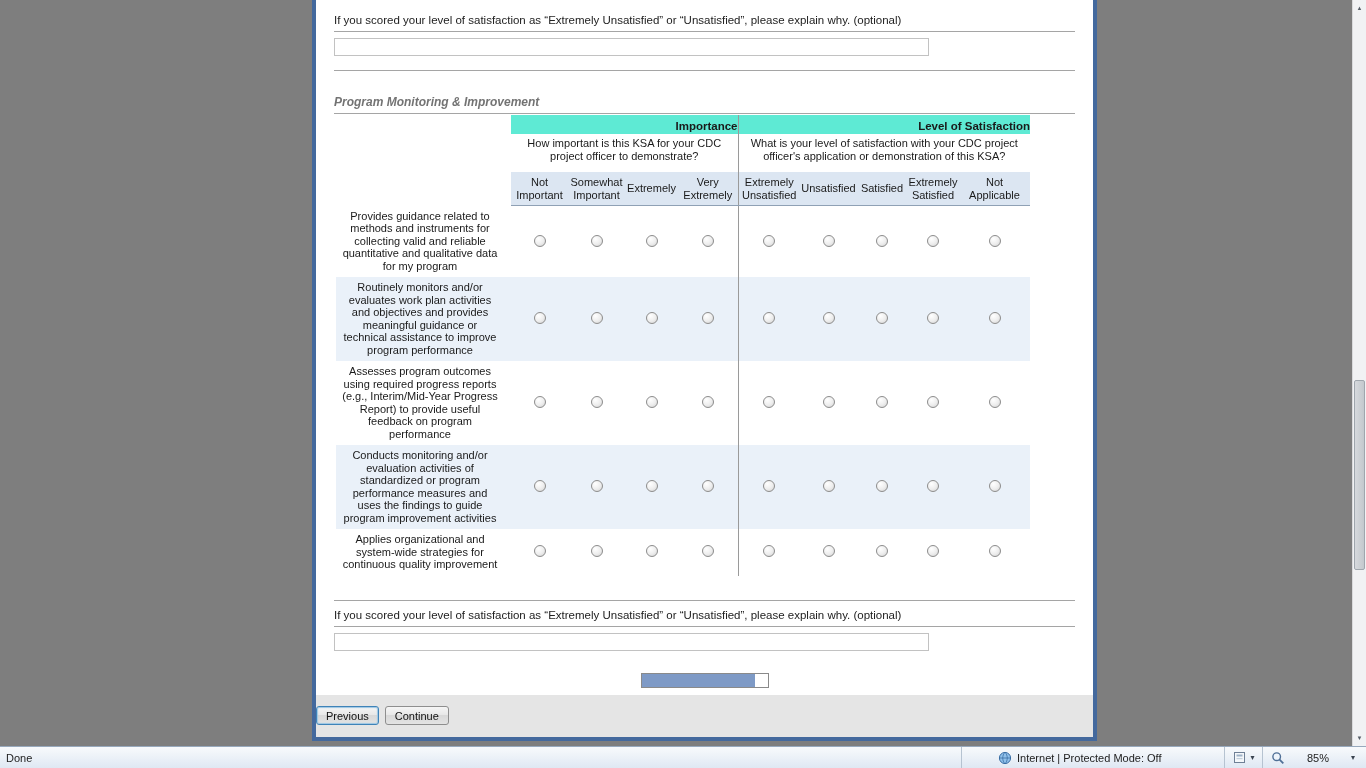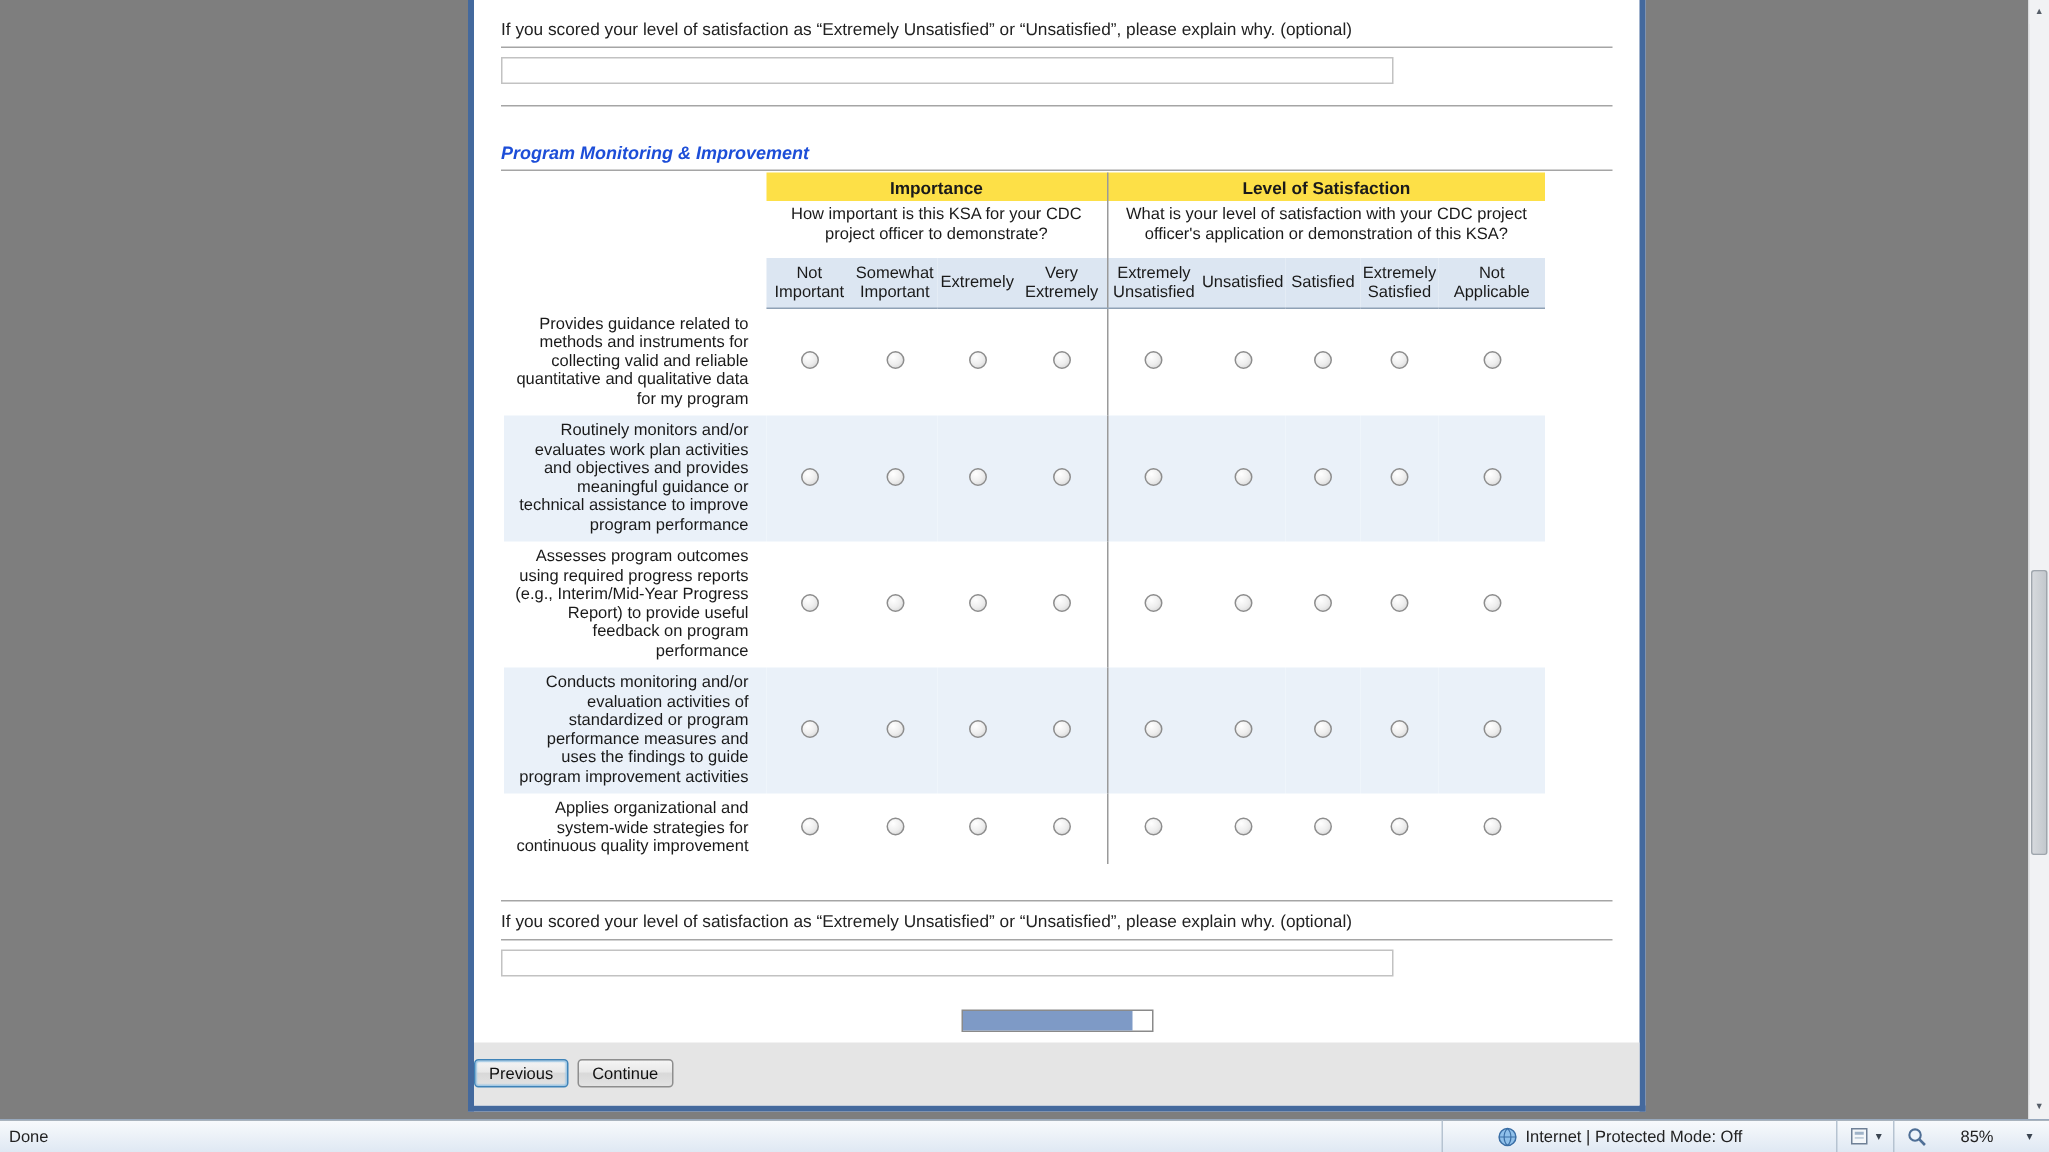--- a/index.html
+++ b/index.html
@@ -29,45 +29,45 @@
   .thin-line{border-top:1px solid #a5a5a5;height:0;}
   .prompt-block .thin-line{margin-top:5px;}
   .text-input{
     display:block;margin-top:6px;width:595px;height:18px;
     border:1px solid #c2c2c2;background:#fff;
     font-family:"Liberation Sans","DejaVu Sans",sans-serif;
     font-size:11px;padding:1px 4px;
   }
   .section-end{margin-top:14px;}
   .section-title{
-    margin-top:24px;font-size:12px;font-weight:bold;font-style:italic;color:#1d4ed8;
+    margin-top:24px;font-size:12px;font-weight:bold;font-style:italic;color:#737373;
   }
   .title-line{margin-top:4px;}
   
   table.ksa{
     border-collapse:collapse;table-layout:fixed;width:694px;
     margin:1px 0 0 2px;font-size:11px;color:#1a1a1a;
   }
   .sep-right{border-right:1px solid #9a9a9a;}
   .group-head{
-    font-weight:bold;font-size:11.5px;text-align:center;
-    padding:5px 0 2px 0;vertical-align:top;background:#fde047;
+    font-weight:bold;font-size:11.5px;text-align:right;
+    padding:5px 0 2px 0;vertical-align:top;background:#5eead4;
   }
   .question{
     text-align:center;font-size:11px;line-height:13px;
     padding:3px 8px 9px 8px;vertical-align:top;background:#fff;
   }
   .colhead{
     background:var(--header-band);
     font-weight:normal;font-size:11px;line-height:12.5px;
     text-align:center;vertical-align:middle;
     padding:4px 1px;border-bottom:1px solid #8fa1b5;
   }
   .row-label{
-    vertical-align:top;text-align:right;
+    vertical-align:top;text-align:center;
     padding:4px 12px 5px 5px;line-height:12.5px;
   }
   .radio-cell{text-align:center;vertical-align:middle;}
   tr.stripe td{background:var(--stripe);}
   .radio{
     display:inline-block;width:12px;height:12px;border-radius:50%;
     border:1px solid #8d8d8d;
     background:radial-gradient(circle at 35% 30%,#ffffff 0%,#ededed 55%,#cfcfcf 100%);
     cursor:pointer;
   }

